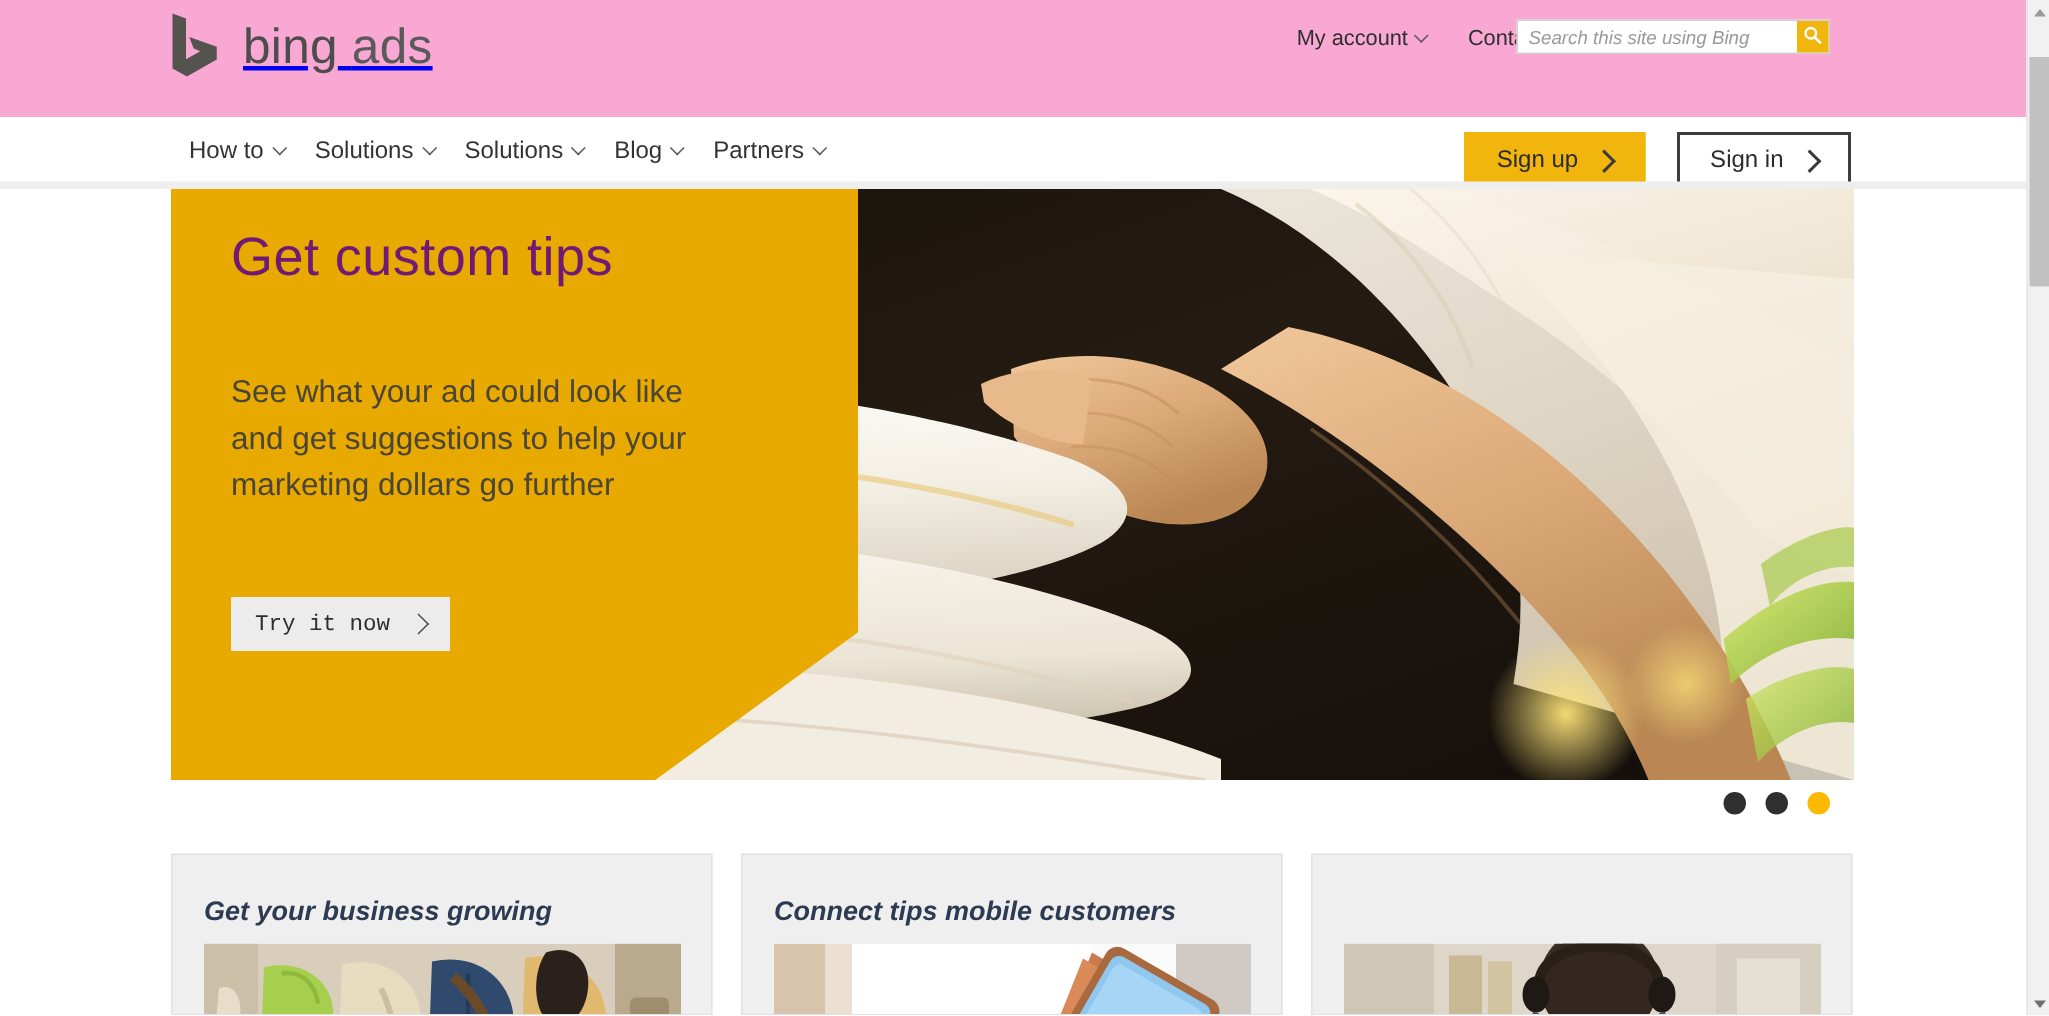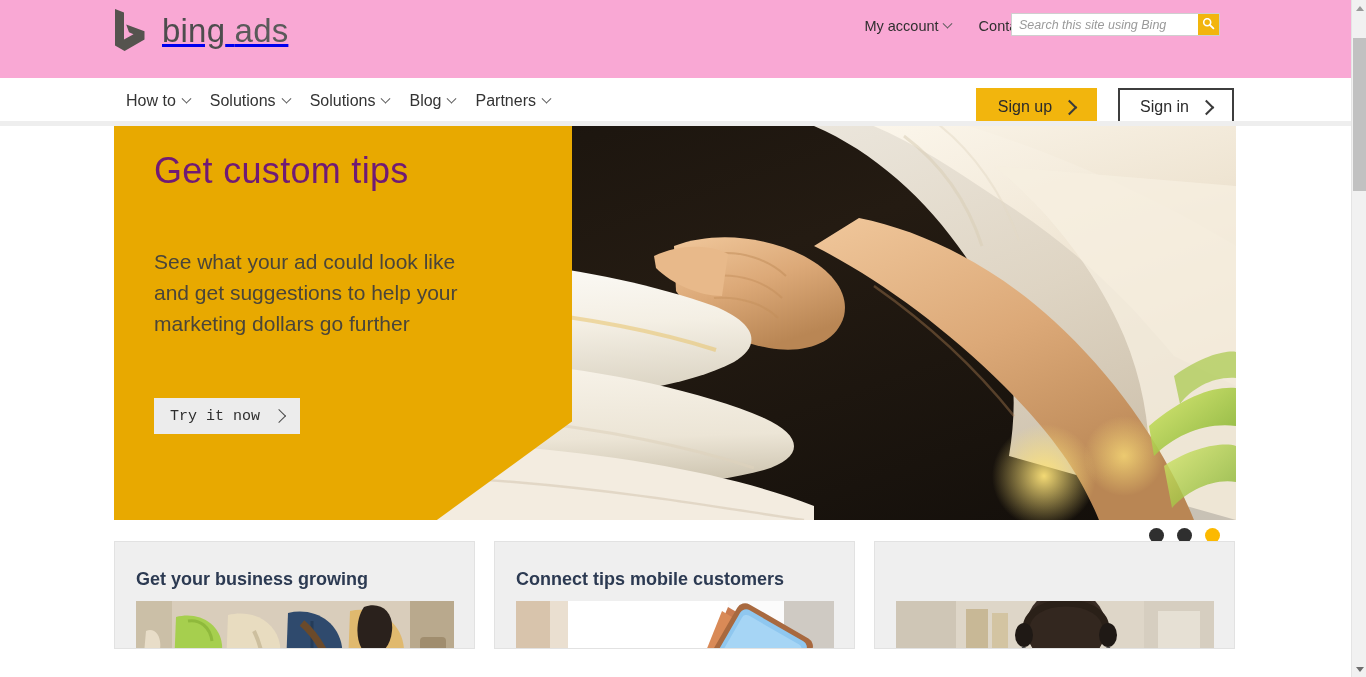--- a/index.html
+++ b/index.html
@@ -272,24 +272,25 @@
     border-radius: 50%;
     background: #2f2f2f;
     cursor: pointer;
   }
   .dot.active { background: #fcb900; }
 
   
   .cards {
     position: absolute;
     left: 114px;
-    top: 541px;
+    top: 569px;
     width: 1122px;
     display: flex;
     gap: 19px;
+    font-style: italic;
   }
   .card {
     width: 361px;
     height: 108px;
     background: #efefef;
     border: 1px solid #e2e2e2;
     overflow: hidden;
     cursor: pointer;
     position: relative;
   }

